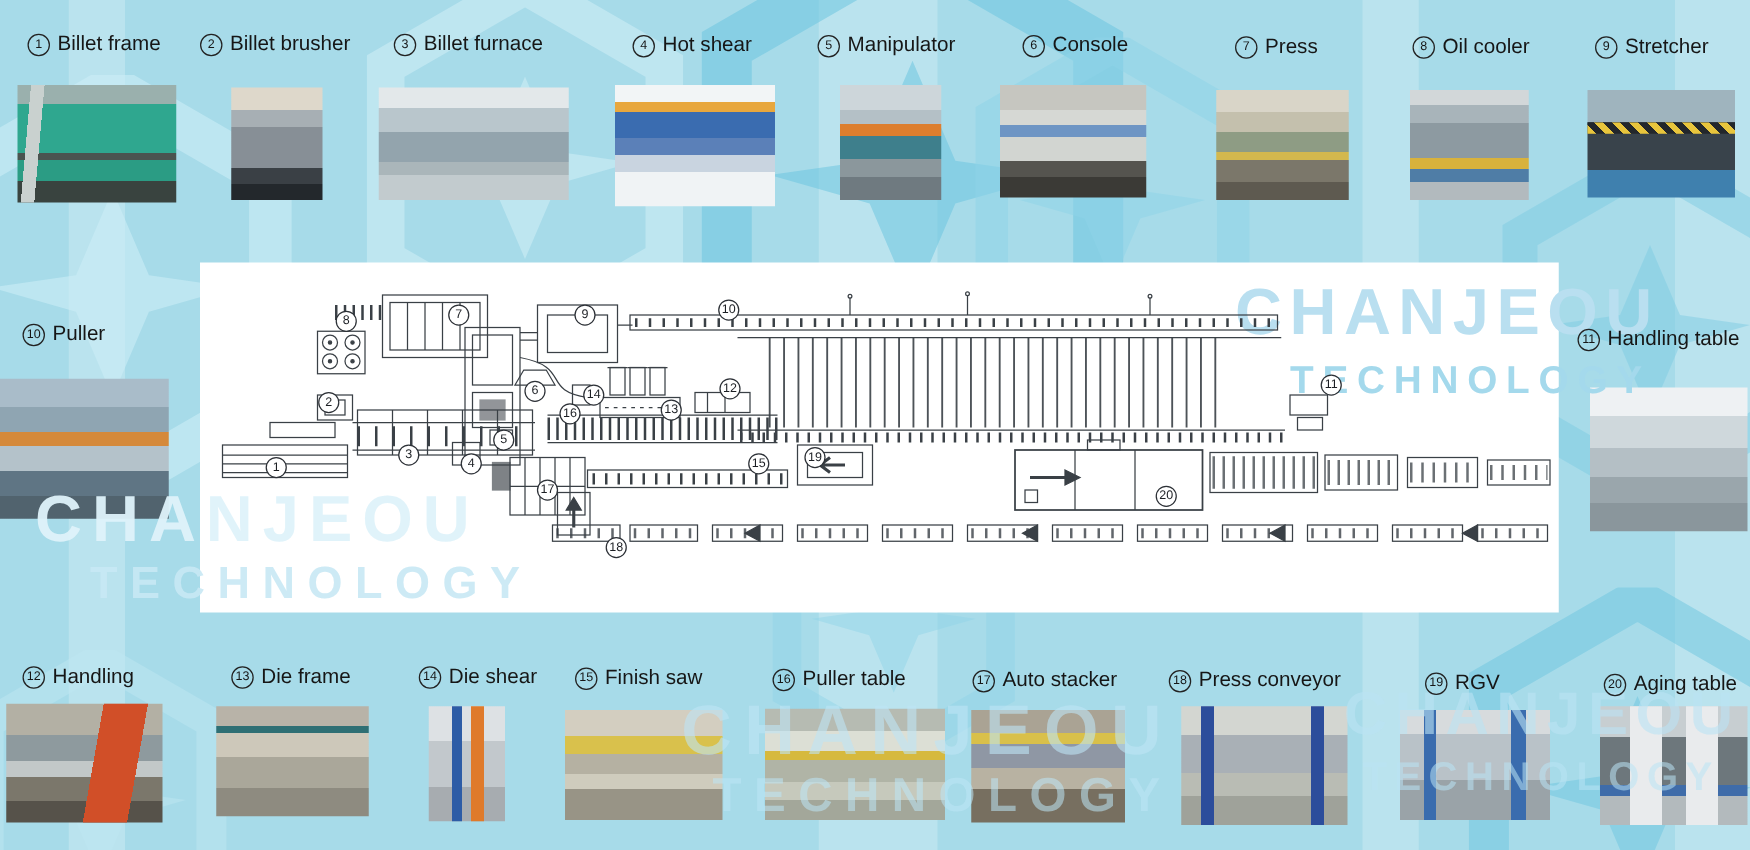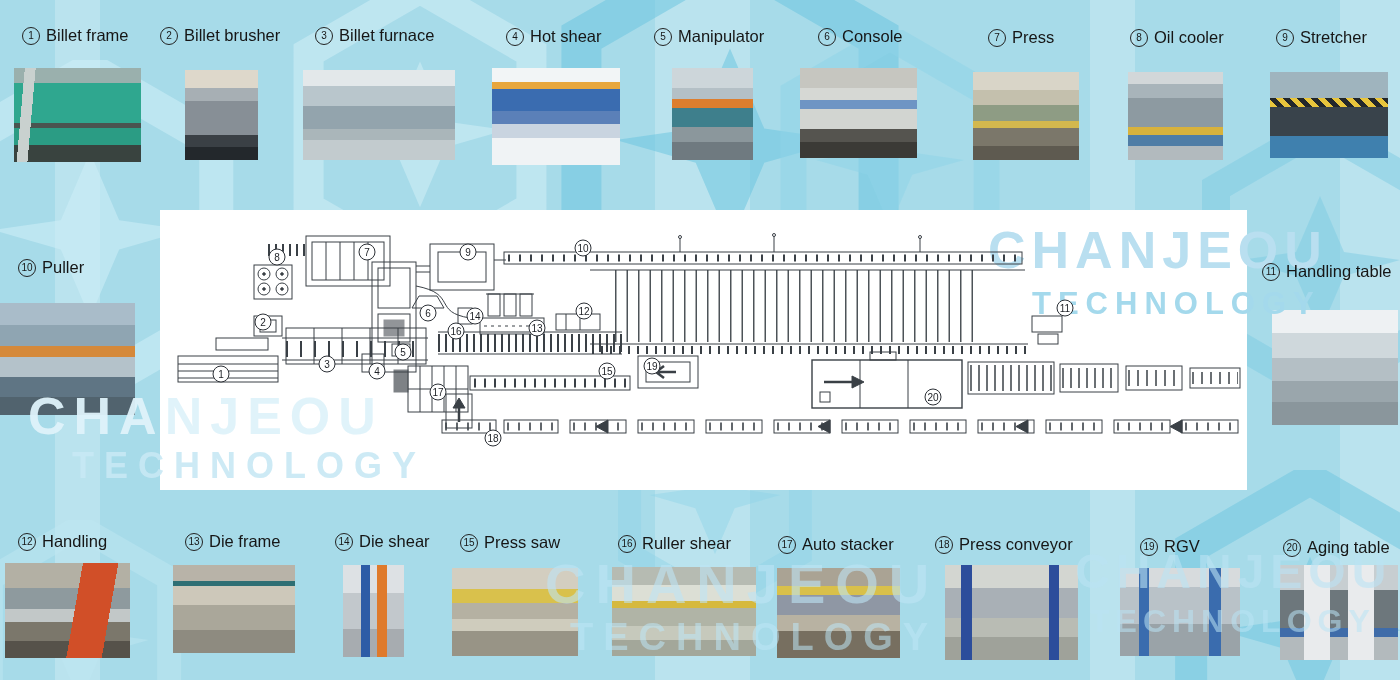--- a/index.html
+++ b/index.html
@@ -328,25 +328,25 @@
   <div class="eq-label" style="left:185px;top:532px">
     <span class="cnum">13</span>
     <span>Die frame</span>
     </div>
   <div class="eq-label" style="left:335px;top:532px">
     <span class="cnum">14</span>
     <span>Die shear</span>
     </div>
   <div class="eq-label" style="left:460px;top:533px">
     <span class="cnum">15</span>
-    <span>Press saw</span>
+    <span>Finish saw</span>
     </div>
   <div class="eq-label" style="left:618px;top:534px">
     <span class="cnum">16</span>
-    <span>Ruller shear</span>
+    <span>Puller table</span>
     </div>
   <div class="eq-label" style="left:778px;top:535px">
     <span class="cnum">17</span>
     <span>Auto stacker</span>
     </div>
   <div class="eq-label" style="left:935px;top:535px">
     <span class="cnum">18</span>
     <span>Press conveyor</span>
     </div>
   <div class="eq-label" style="left:1140px;top:537px">

